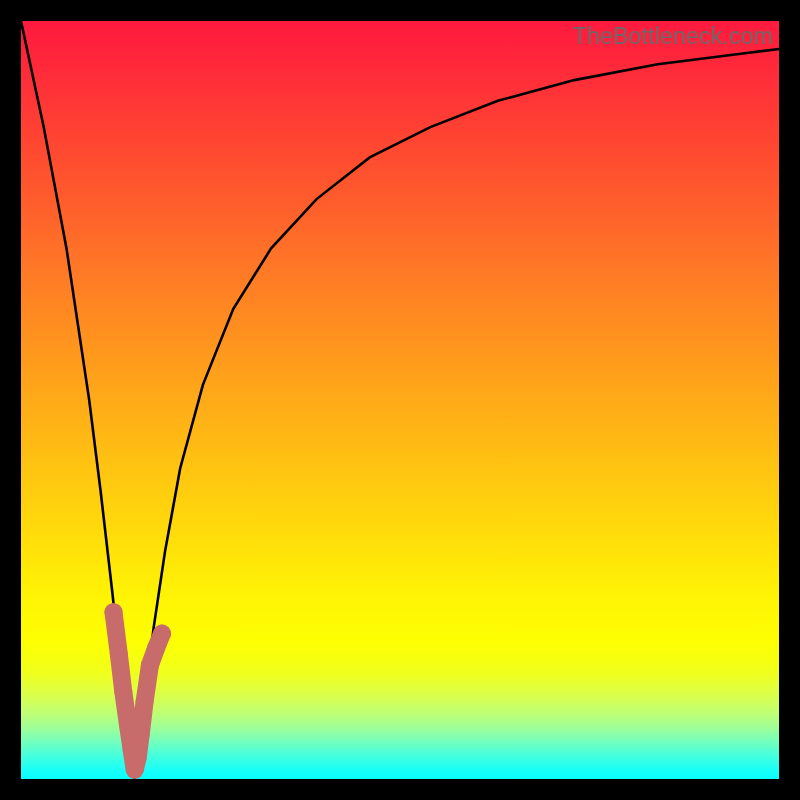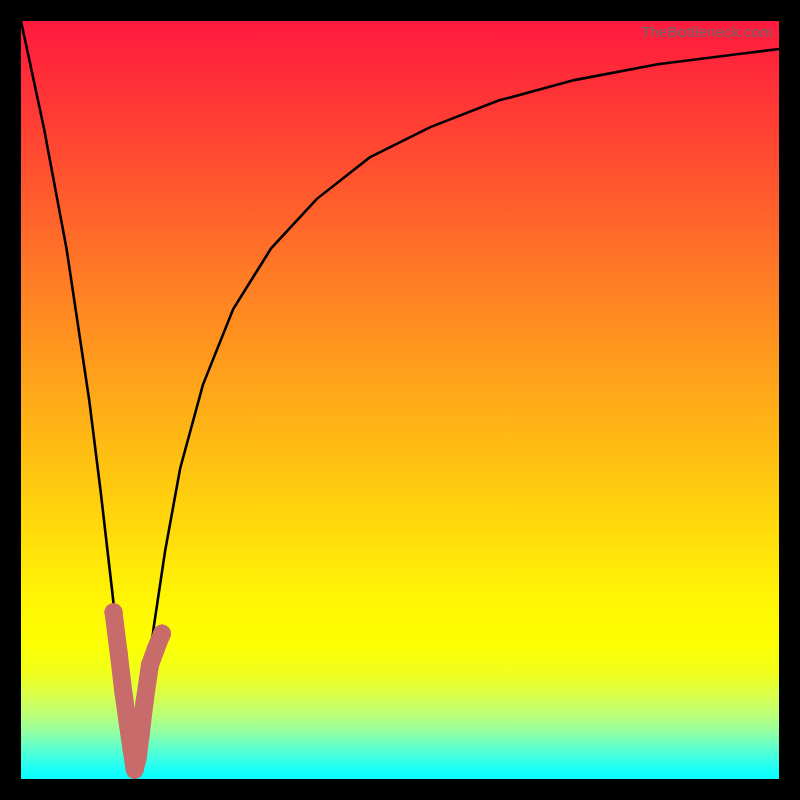--- a/index.html
+++ b/index.html
@@ -50,21 +50,21 @@
       #2cffed 98%,
       #16fffa 99%,
       #08fdff 100%
     );
   }
   .watermark {
     position: absolute;
     top: 2px;
     right: 6px;
     color: #6a6a6a;
-    font-size: 15px;
+    font-size: 23px;
     font-weight: 500;
     letter-spacing: 0.2px;
     user-select: none;
   }
   svg.curves {
     position: absolute;
     left: 0; top: 0;
     width: 758px;
     height: 758px;
   }

